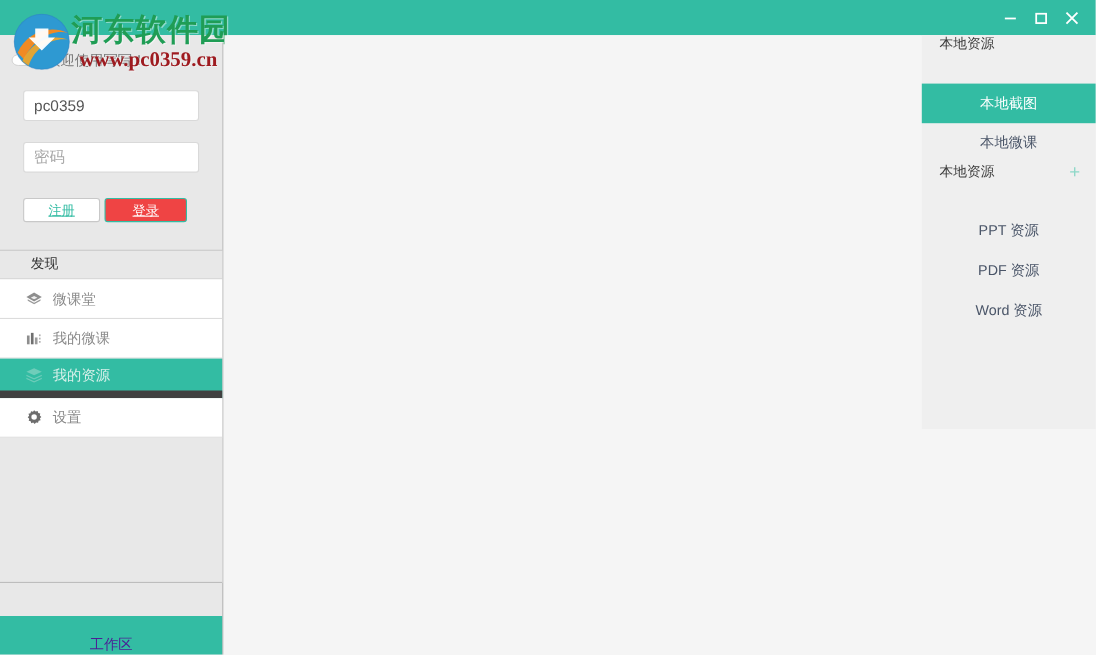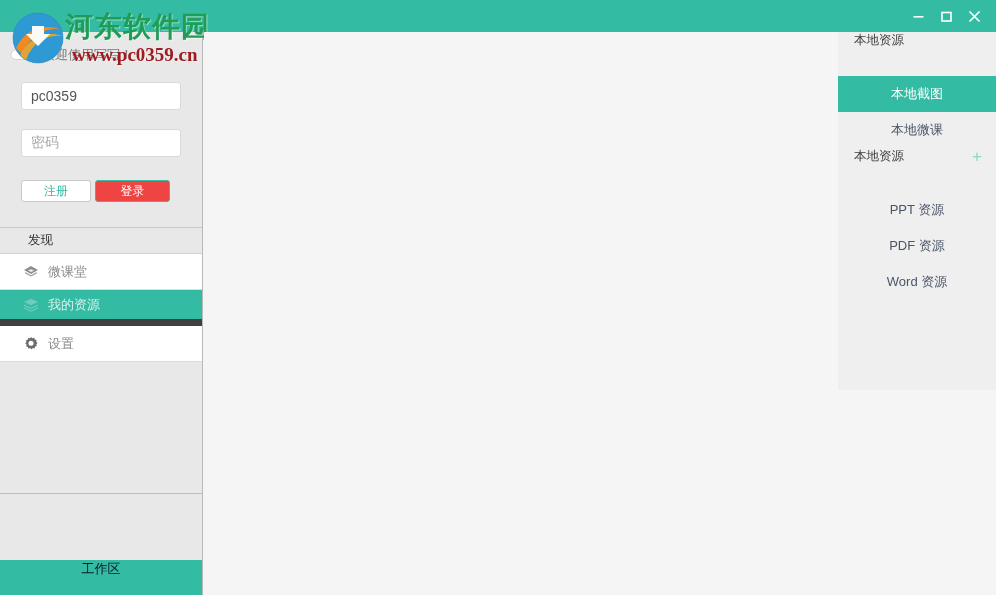--- a/index.html
+++ b/index.html
@@ -103,20 +103,21 @@
   .btn {
     position: absolute;
     height: 22px;
     border-radius: 3px;
     box-sizing: border-box;
     display: flex;
     align-items: center;
     justify-content: center;
     font-size: 12px;
     cursor: default;
+    text-decoration: underline;
   }
   .btn-register {
     left: 21px; top: 148px;
     width: 70px;
     background: #ffffff;
     border: 1px solid #c8c8c8;
     color: #33bca3;
   }
   .btn-login {
     left: 95px; top: 148px;
@@ -176,24 +177,24 @@
     border-bottom: 1px solid #bdbdbd;
     box-sizing: border-box;
   }
   .workspace-bar {
     position: absolute;
     left: 0; bottom: 0;
     width: 202px;
     height: 35px;
     background: #33bca3;
     display: flex;
-    align-items: flex-start;
+    align-items: flex-end;
     justify-content: center;
     font-size: 13px;
-    color: #0f172a;
+    color: #4c1d95;
     cursor: default;
   }
 
   
   .watermark {
     position: absolute;
     left: 10px; top: 2px;
     width: 200px;
     height: 70px;
     pointer-events: none;
@@ -343,20 +344,33 @@
           <svg width="16" height="16" viewBox="0 0 16 16">
             <path d="M8 2 L15 6 L8 10 L1 6 Z" fill="#8e8e8e"></path>
             <path d="M8 5.2 L11 6.6 L8 8 L5 6.6 Z" fill="#ffffff" opacity="0.85"></path>
             <path d="M2.2 8.1 L8 11.3 L13.8 8.1 L13.8 9.4 L8 12.6 L2.2 9.4 Z" fill="#9b9b9b"></path>
           </svg>
         </span>
         <span class="mi-label">微课堂</span>
       </div>
 
 
+      <div class="menu-item">
+        <span class="mi-icon">
+          <svg width="16" height="16" viewBox="0 0 16 16">
+            <rect x="1.5" y="5" width="2.4" height="8" fill="#8e8e8e"></rect>
+            <rect x="5.1" y="2.6" width="2.4" height="10.4" fill="#6f6f6f"></rect>
+            <rect x="8.7" y="6.8" width="2.4" height="6.2" fill="#9b9b9b"></rect>
+            <rect x="12.4" y="4" width="1.5" height="1.6" fill="#b0b0b0"></rect>
+            <rect x="12.4" y="7" width="1.5" height="1.6" fill="#b0b0b0"></rect>
+            <rect x="12.4" y="10" width="1.5" height="1.6" fill="#b0b0b0"></rect>
+          </svg>
+        </span>
+        <span class="mi-label">我的微课</span>
+      </div>
 
       <div class="menu-item active">
         <span class="mi-icon">
           <svg width="16" height="16" viewBox="0 0 16 16">
             <path d="M8 1.8 L15 5 L8 8.2 L1 5 Z" fill="#6fcdba"></path>
             <path d="M1 7.6 L8 10.8 L15 7.6 L15 8.8 L8 12 L1 8.8 Z" fill="#6fcdba"></path>
             <path d="M1 10.3 L8 13.5 L15 10.3 L15 11.5 L8 14.7 L1 11.5 Z" fill="#6fcdba"></path>
           </svg>
         </span>
         <span class="mi-label">我的资源</span>

